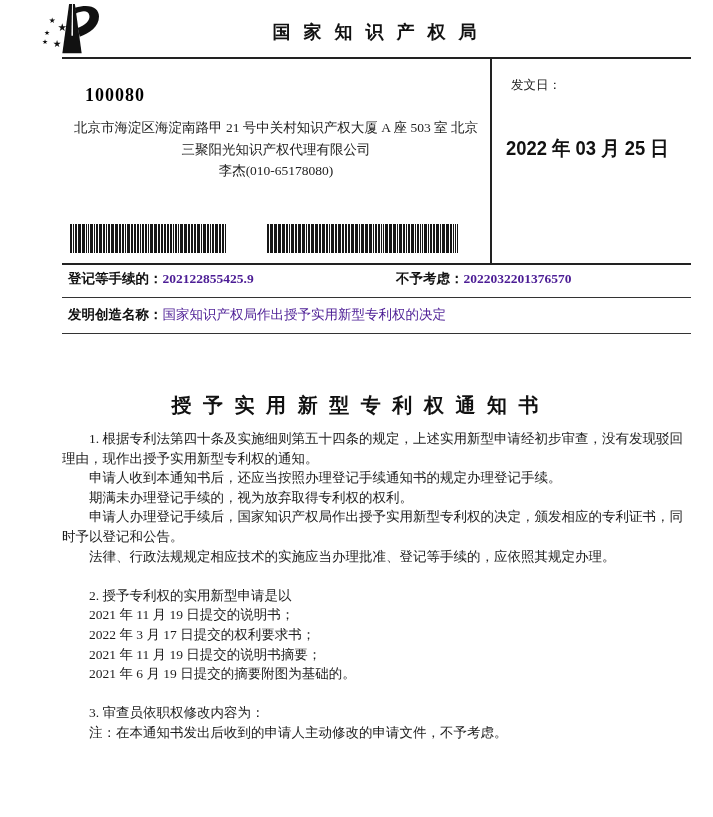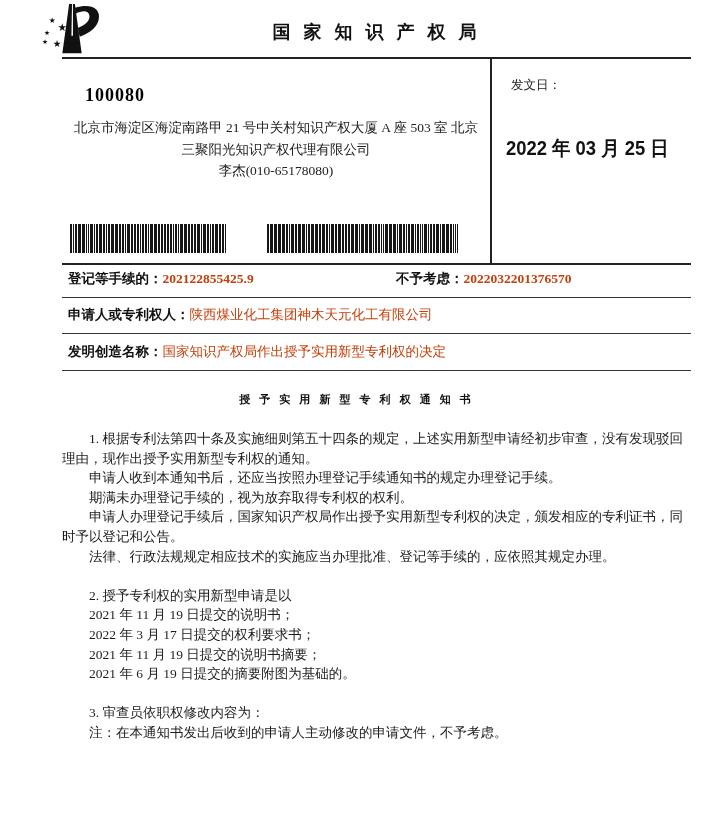--- a/index.html
+++ b/index.html
@@ -41,28 +41,28 @@
   .barcode-left{left:8px;width:160px;}
   .barcode-right{left:205px;width:196px;}
   .barcode .bar{height:100%;}
   
   .info-rows{position:absolute;left:62px;top:261px;width:629px;}
   .info-row{
     position:relative;height:35.5px;border-bottom:1.5px solid #333;
     font-size:13.5px;display:flex;align-items:center;
   }
   .info-row .lbl{font-weight:bold;color:#111;padding-left:6px;white-space:nowrap;}
-  .info-row .val{color:#c2410c;white-space:nowrap;}
+  .info-row .val{color:#4c1d95;white-space:nowrap;}
   .val-bold{font-weight:bold;color:#000;}
   .col2{position:absolute;left:328px;top:0;height:100%;display:flex;align-items:center;}
   
   .notice-title{
     position:absolute;left:0;top:392px;width:100%;text-align:center;
     font-family:"Liberation Sans","DejaVu Sans",sans-serif;
-    font-weight:bold;font-size:11px;letter-spacing:3px;color:#111;
+    font-weight:bold;font-size:20px;letter-spacing:3px;color:#111;
   }
   .notice-body{
     position:absolute;left:62px;top:429px;width:630px;
     font-size:13.5px;line-height:19.6px;color:#1c1c1c;
   }
   .para{text-indent:2em;min-height:19.6px;}
   .para.blank{text-indent:0;}
 </style>
 </head>
 <body>
@@ -212,24 +212,20 @@
 </div>
 
 <div class="info-rows">
   <div class="info-row">
     <span class="lbl">登记等手续的：</span>
     <span class="val val-bold">202122855425.9</span>
     <span class="col2">
       <span class="lbl">不予考虑：</span>
       <span class="val val-bold">2022032201376570</span>
     </span>
-  </div>
-  <div class="info-row">
-    <span class="lbl">申请人或专利权人：</span>
-    <span class="val">陕西煤业化工集团神木天元化工有限公司</span>
   </div>
   <div class="info-row">
     <span class="lbl">发明创造名称：</span>
     <span class="val">国家知识产权局作出授予实用新型专利权的决定</span>
   </div>
 </div>
 
 <div class="notice-title">授 予 实 用 新 型 专 利 权 通 知 书</div>
 <div class="notice-body">
     <div class="para">1. 根据专利法第四十条及实施细则第五十四条的规定，上述实用新型申请经初步审查，没有发现驳回理由，现作出授予实用新型专利权的通知。</div>

